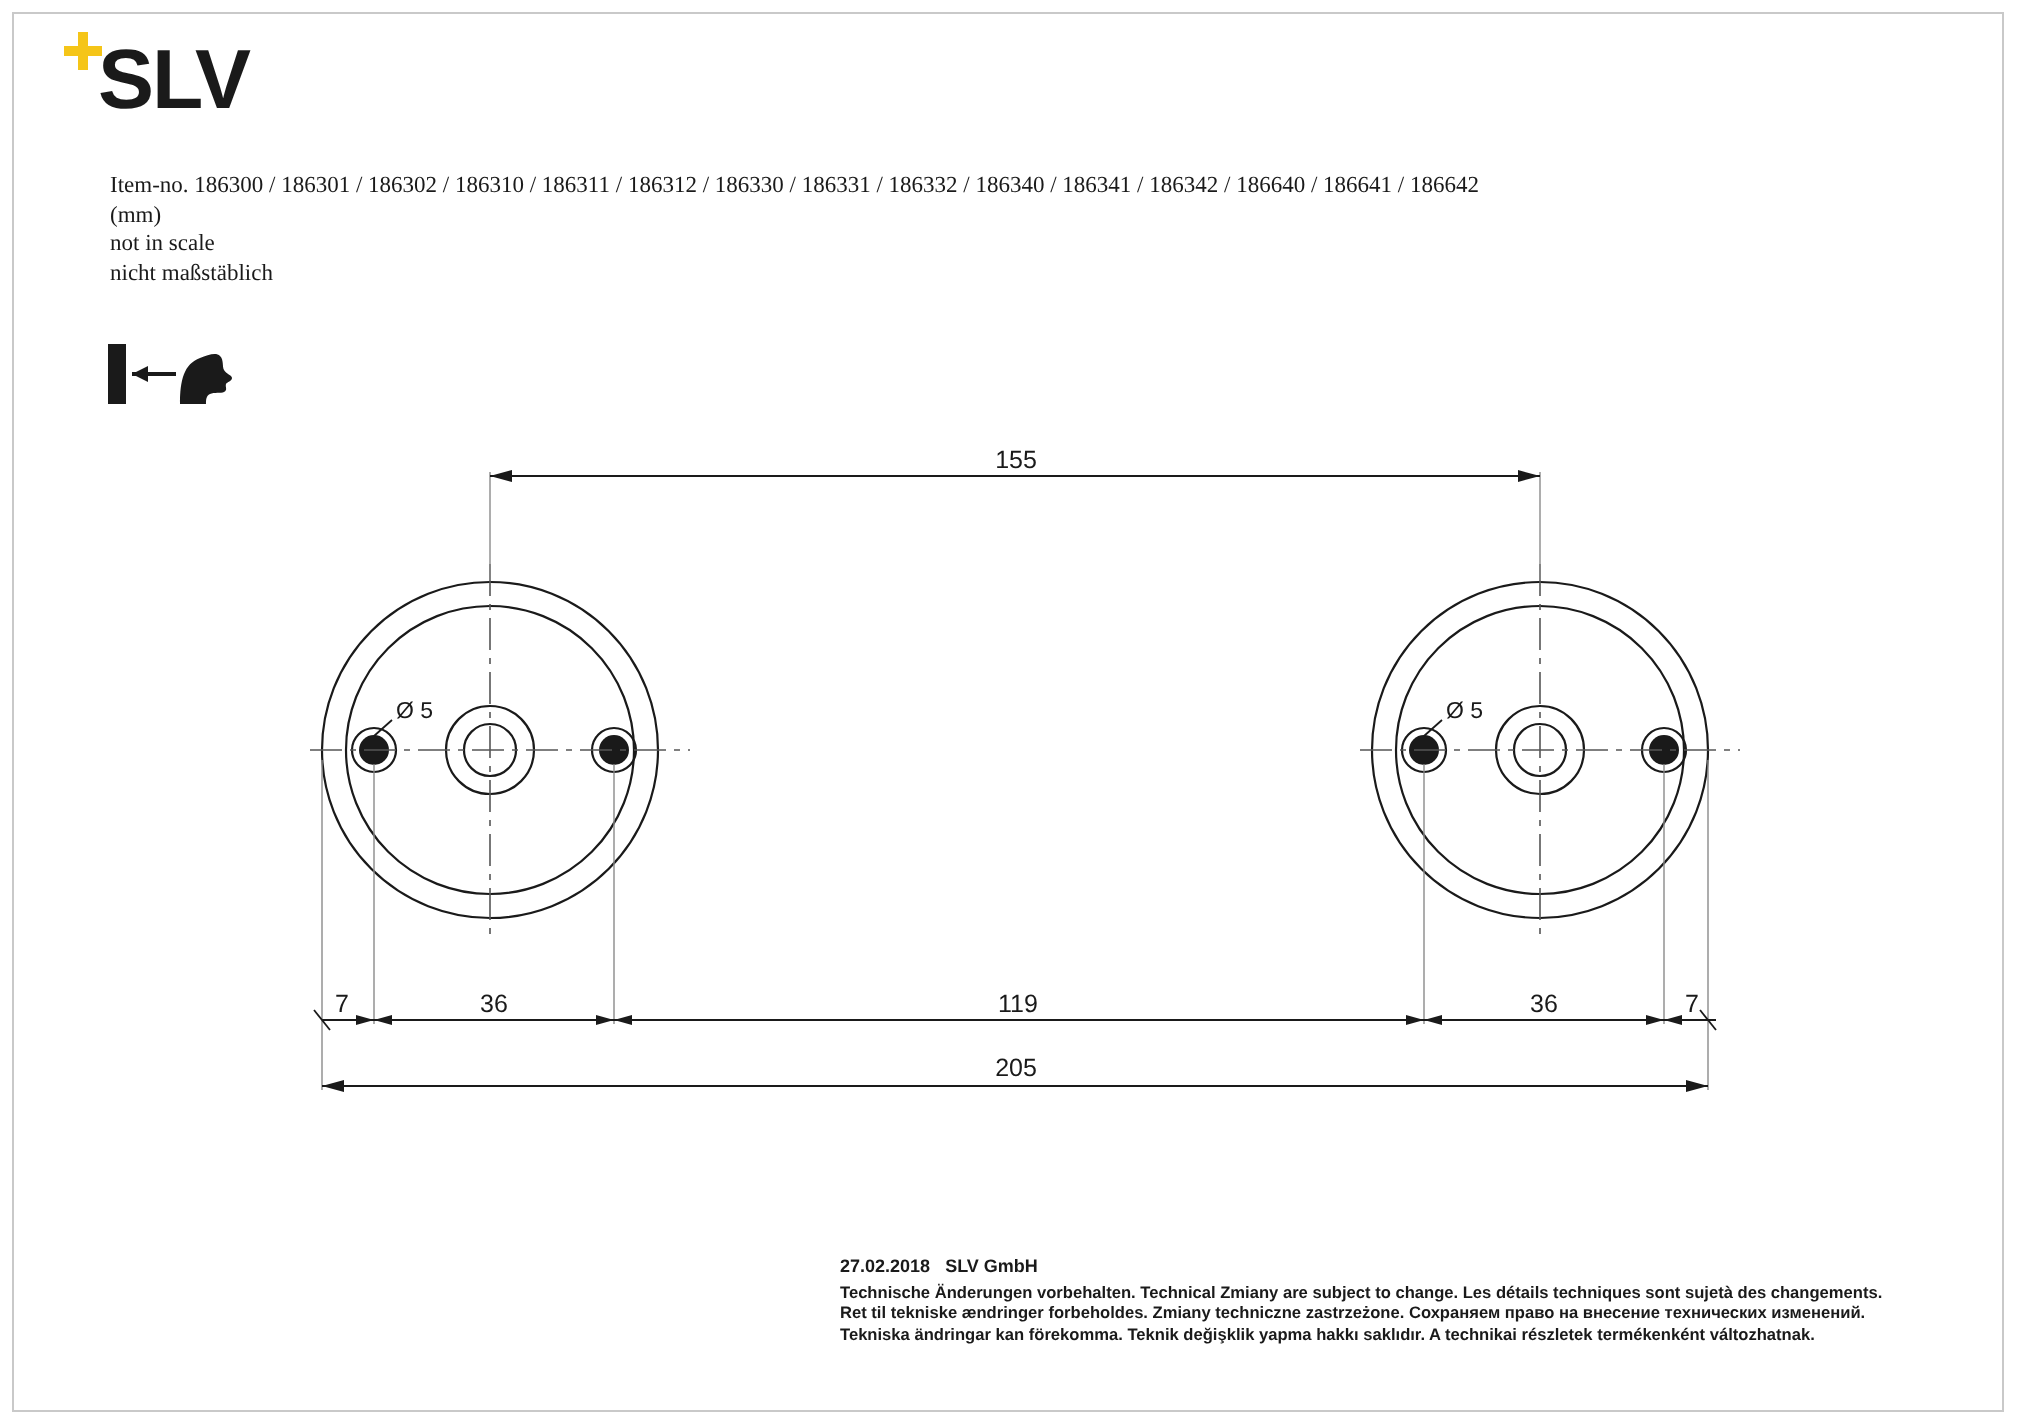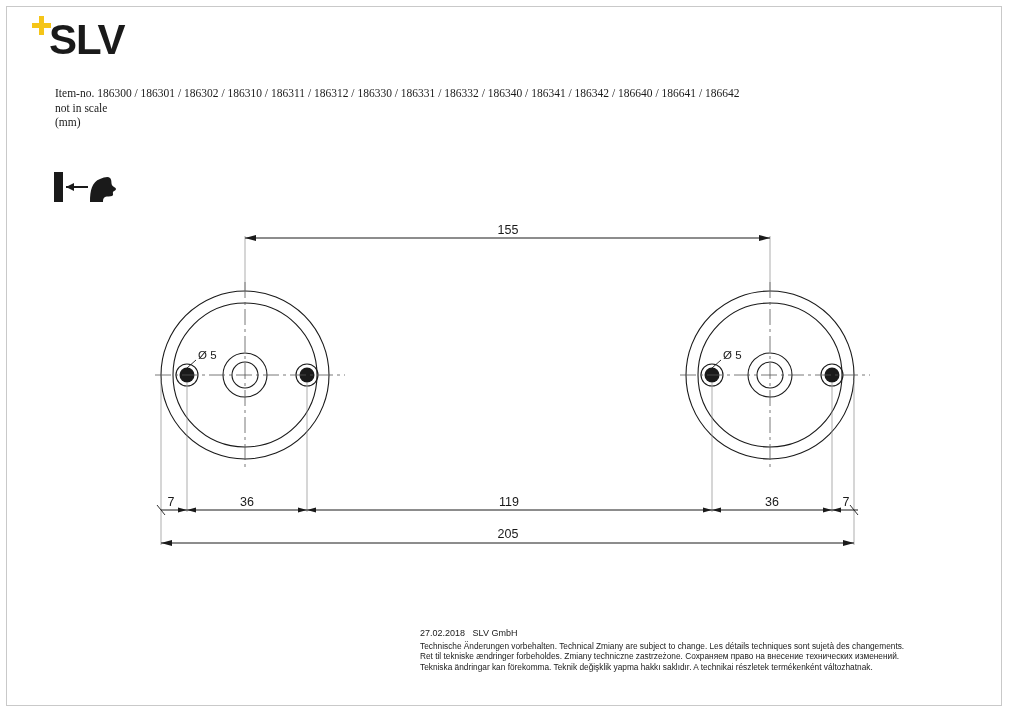--- a/index.html
+++ b/index.html
@@ -99,20 +99,21 @@
 
   
   .footer {
     position: absolute;
     left: 420px;
     top: 628px;
     width: 560px;
     font-size: 8.3px;
     line-height: 10.6px;
     color: #1a1a1a;
+    font-weight: bold;
   }
   .footer .date-line {
     font-size: 9px;
     margin-bottom: 2px;
   }
   .footer div { white-space: nowrap; }
 </style>
 </head>
 <body>
 
@@ -120,22 +121,23 @@
 
   <div class="frame"></div>
 
   <div class="logo">
     <div class="logo-plus"></div>
     <div class="logo-word">SLV</div>
   </div>
 
   <div class="meta">
     <div>Item-no. 186300 / 186301 / 186302 / 186310 / 186311 / 186312 / 186330 / 186331 / 186332 / 186340 / 186341 / 186342 / 186640 / 186641 / 186642</div>
+    <div>(mm)</div>
     <div>not in scale</div>
-    <div>(mm)</div>
+    <div>nicht maßstäblich</div>
   </div>
 
   <svg class="viewicon" viewBox="0 0 100 36">
     <rect x="2" y="2" width="9" height="30" fill="#1a1a1a"></rect>
     <line x1="14" y1="17" x2="36" y2="17" stroke="#1a1a1a" stroke-width="2"></line>
     <path d="M14 17 L22 13 L22 21 Z" fill="#1a1a1a"></path>
     <path d="M38 32 C38 20 40 12 48 9 C52 7.5 56 6 58 8 C60 10 59 13 60 15
              C61 17 64 17.5 64 19 C64 20.5 61.5 21 61 22
              C60.5 23.5 62 25 60 26 C58.5 26.8 55 26 53 27
              C51 28 51 30 51 32 Z" fill="#1a1a1a"></path>

